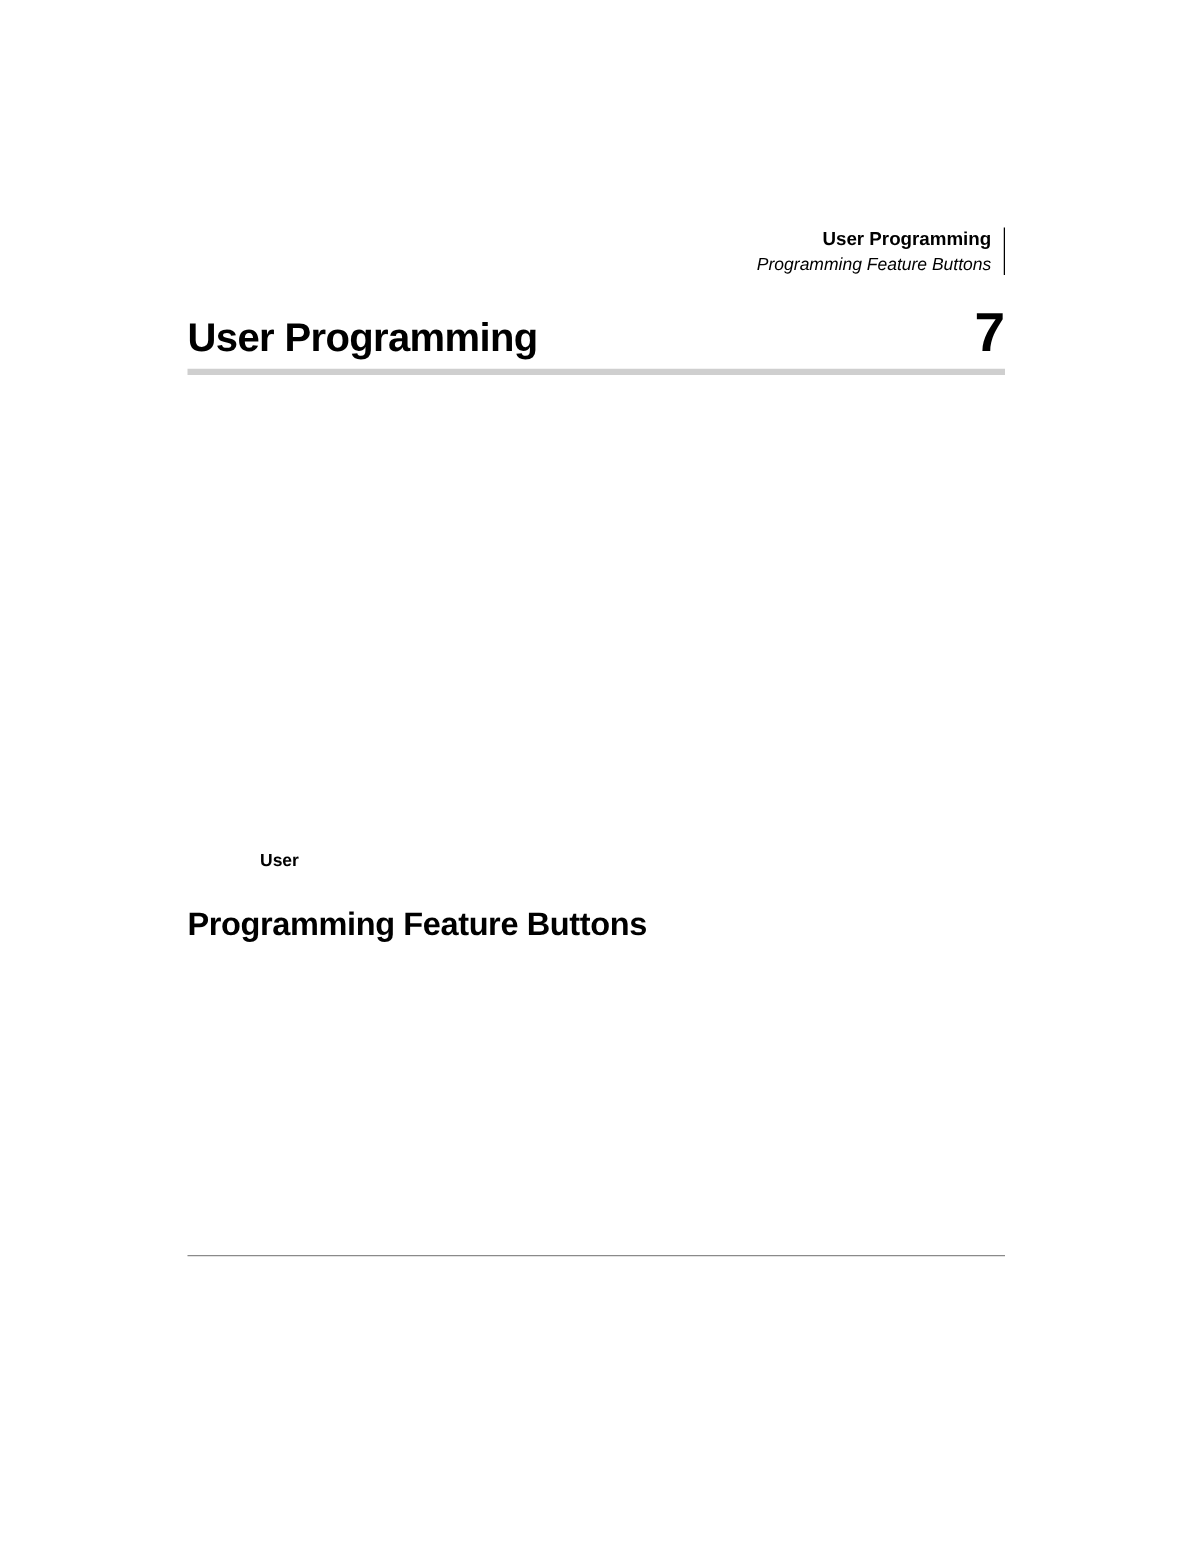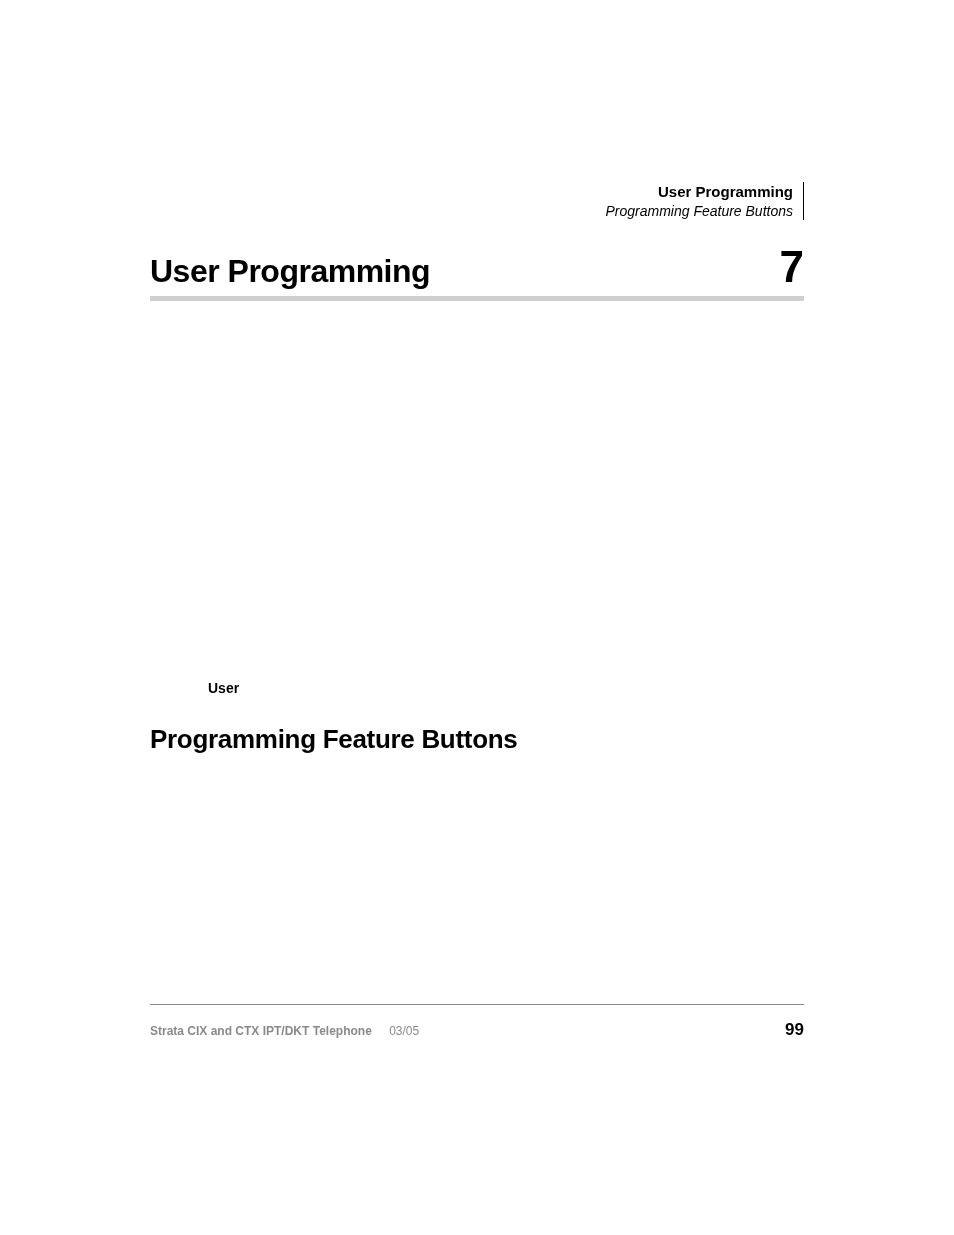--- a/index.html
+++ b/index.html
@@ -123,21 +123,14 @@
     <div class="chapter-title">User Programming</div>
     <div class="chapter-number">7</div>
   </div>
 
   <div class="note-label">User</div>
 
   <div class="section-heading">Programming Feature Buttons</div>
 
   <div class="footer-rule"></div>
 
-  <div class="footer">
-    <div class="footer-left">
-      <span>Strata CIX and CTX IPT/DKT Telephone</span>
-      <span class="footer-date">03/05</span>
-    </div>
-    <div class="footer-page">99</div>
-  </div>
 
 </div>
 
 </body></html>

